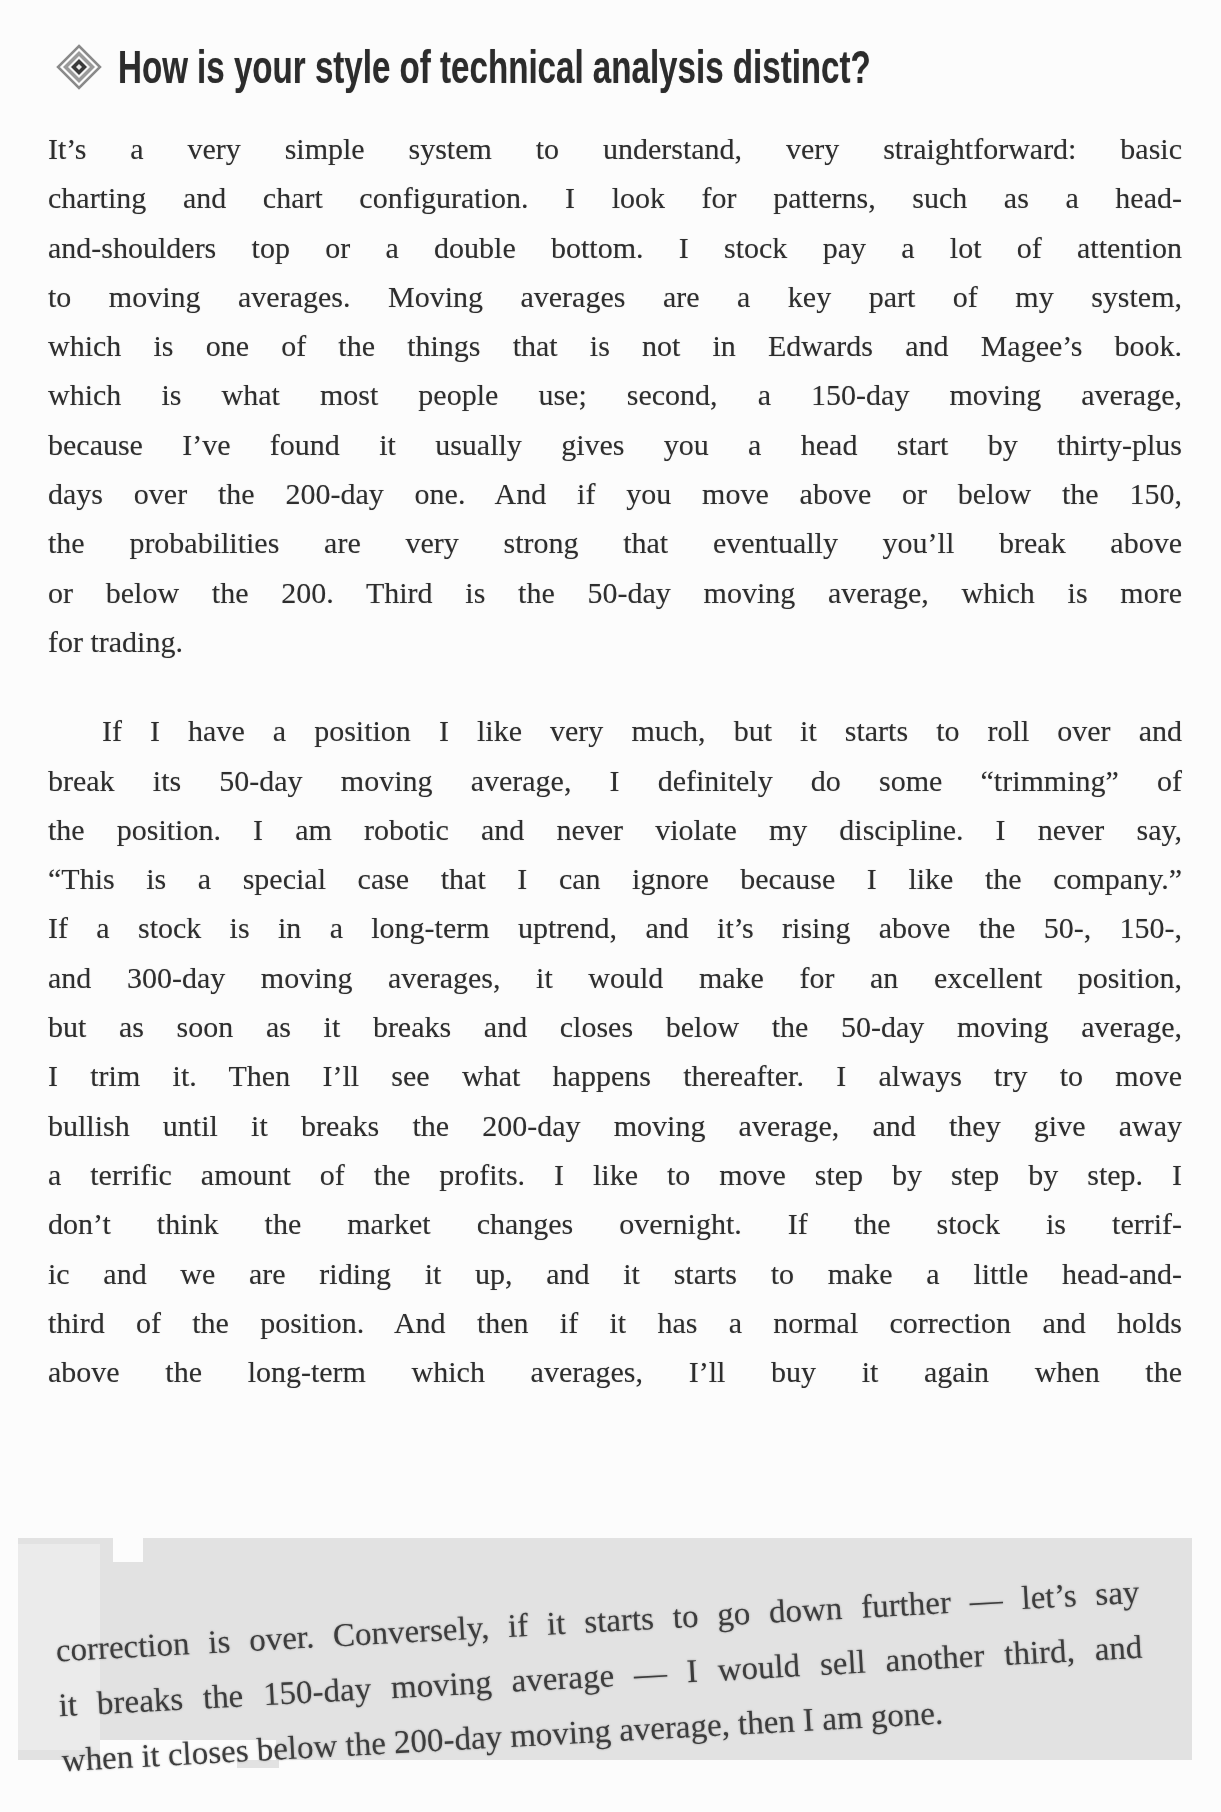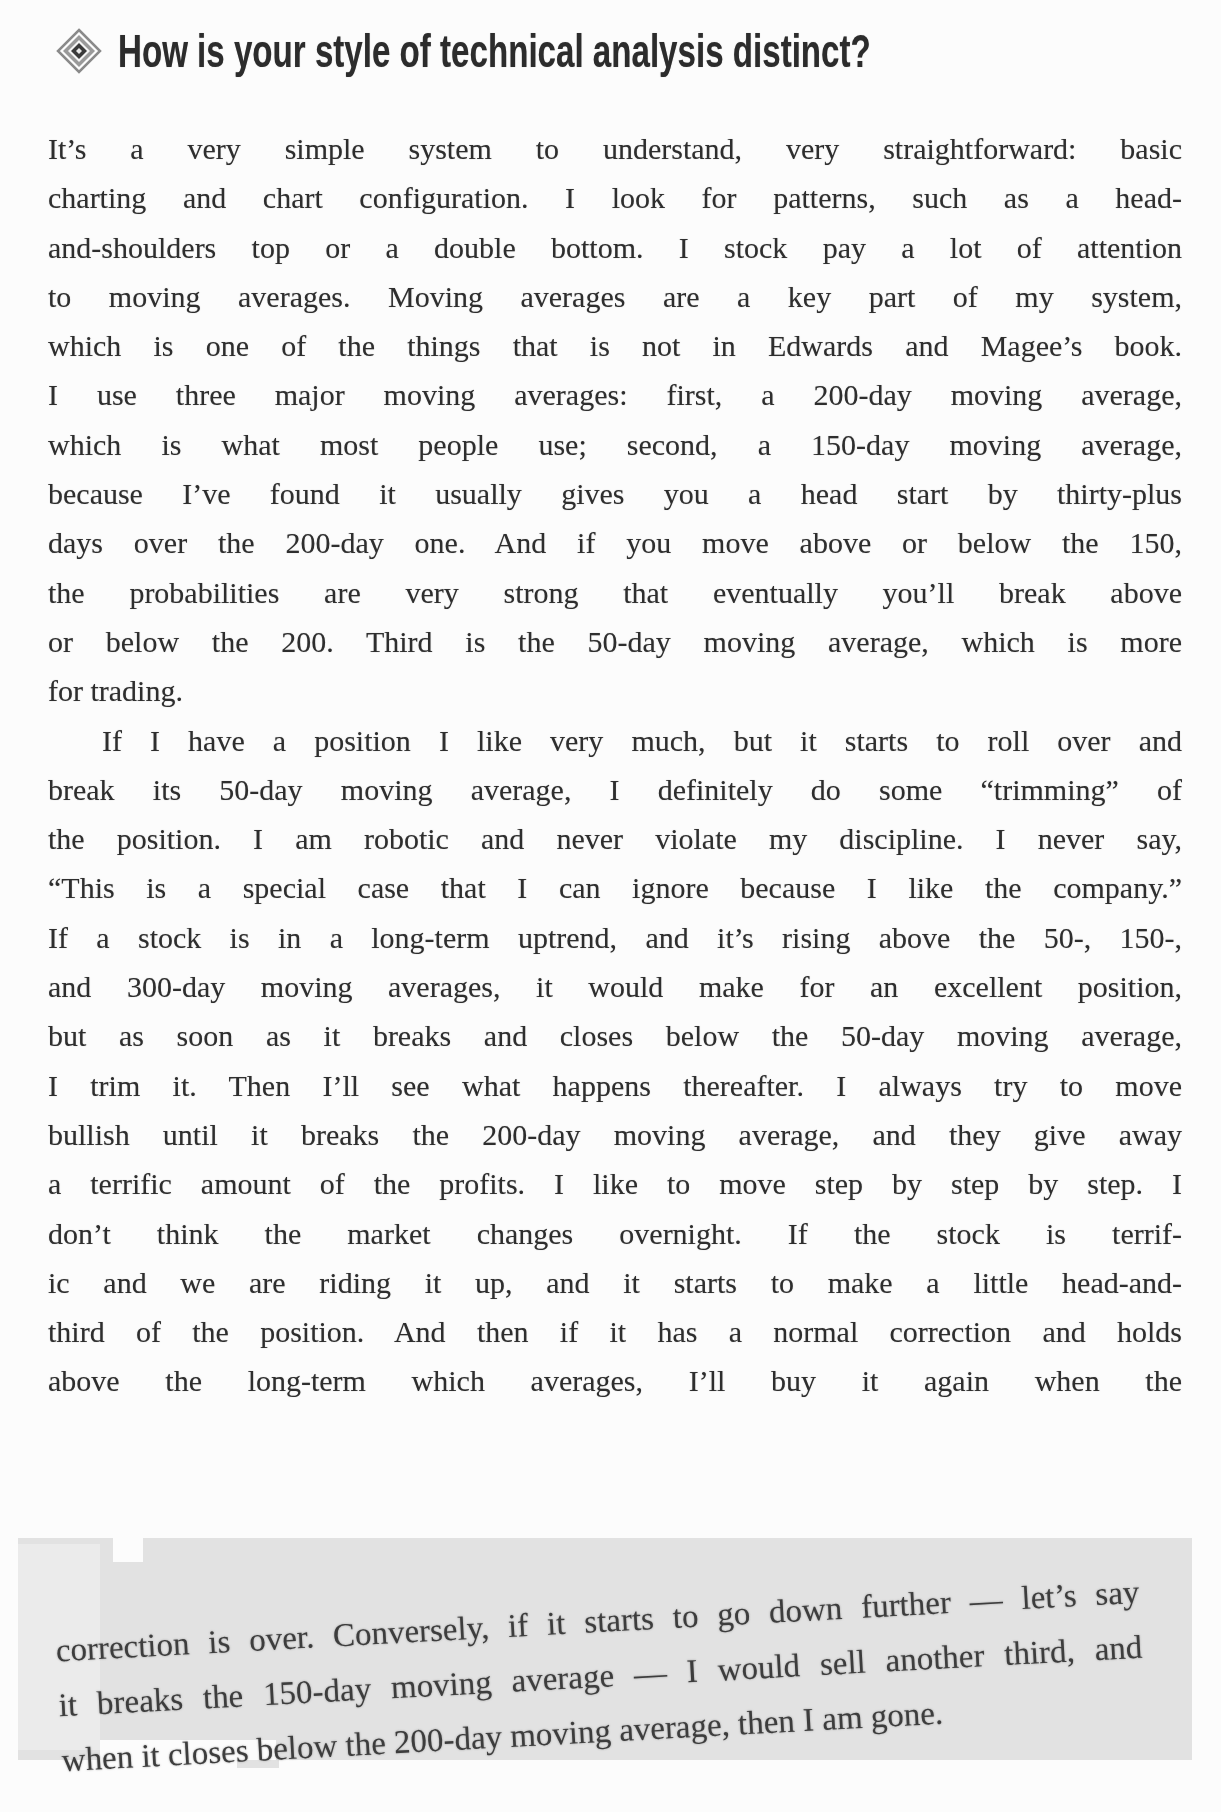--- a/index.html
+++ b/index.html
@@ -13,21 +13,21 @@
     height: 1812px;
     background: #fcfcfc;
     overflow: hidden;
     font-family: "Liberation Serif", serif;
   }
 
   
   .heading-row {
     position: absolute;
     left: 56px;
-    top: 24px;
+    top: 40px;
     display: flex;
     align-items: center;
     gap: 16px;
   }
   .bullet-icon {
     width: 46px;
     height: 46px;
     flex: 0 0 auto;
   }
   .heading-title {
@@ -52,21 +52,21 @@
     line-height: 49.3px;
     color: #2e2e2e;
     text-shadow: 0 0 1px rgba(110,110,110,.5);
   }
   .bline {
     text-align: justify;
     text-align-last: justify;
     white-space: normal;
   }
   .bline.no-just { text-align-last: left; }
-  .bline.indent { padding-left: 54px; }
+  .bline.indent { padding-left: 54px; margin-top: 40px; }
 
   
   .scan-band {
     position: absolute;
     left: 18px;
     top: 1538px;
     width: 1174px;
     height: 222px;
     background: #e2e2e2;
   }
@@ -127,21 +127,20 @@
     </svg>
     <div class="heading-title">How is your style of technical analysis distinct?</div>
   </div>
 
   <div class="body-text" id="body-lines">
       <div class="bline">It’s a very simple system to understand, very straightforward: basic</div>
       <div class="bline">charting and chart configuration. I look for patterns, such as a head-</div>
       <div class="bline">and-shoulders top or a double bottom. I stock pay a lot of attention</div>
       <div class="bline">to moving averages. Moving averages are a key part of my system,</div>
       <div class="bline">which is one of the things that is not in Edwards and Magee’s book.</div>
-      <div class="bline">I use three major moving averages: first, a 200-day moving average,</div>
       <div class="bline">which is what most people use; second, a 150-day moving average,</div>
       <div class="bline">because I’ve found it usually gives you a head start by thirty-plus</div>
       <div class="bline">days over the 200-day one. And if you move above or below the 150,</div>
       <div class="bline">the probabilities are very strong that eventually you’ll break above</div>
       <div class="bline">or below the 200. Third is the 50-day moving average, which is more</div>
       <div class="bline no-just">for trading.</div>
       <div class="bline indent">If I have a position I like very much, but it starts to roll over and</div>
       <div class="bline">break its 50-day moving average, I definitely do some “trimming” of</div>
       <div class="bline">the position. I am robotic and never violate my discipline. I never say,</div>
       <div class="bline">“This is a special case that I can ignore because I like the company.”</div>

